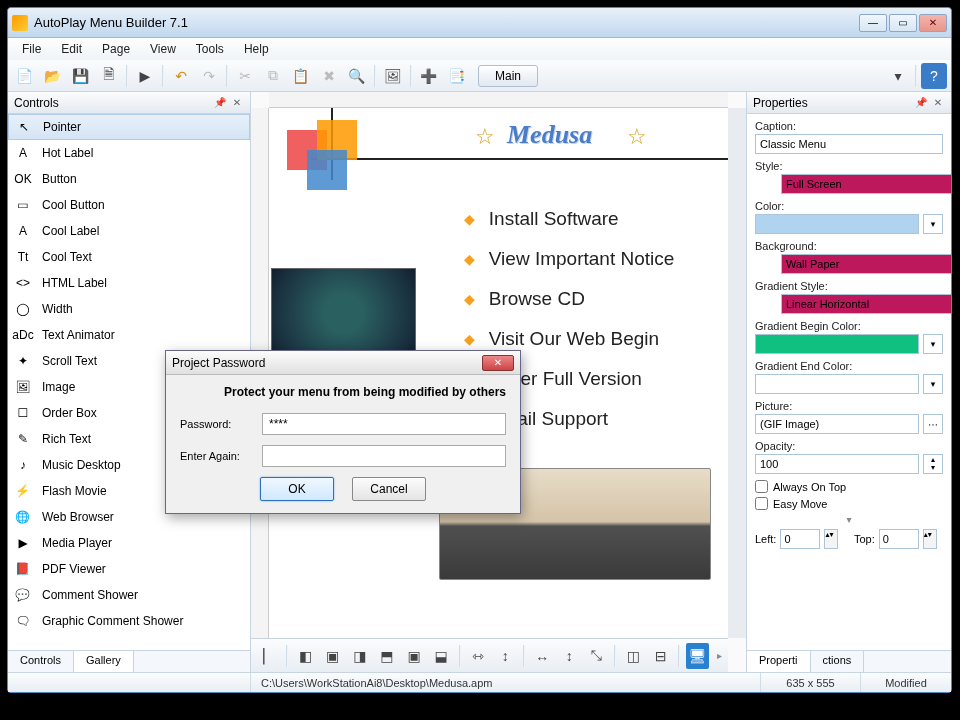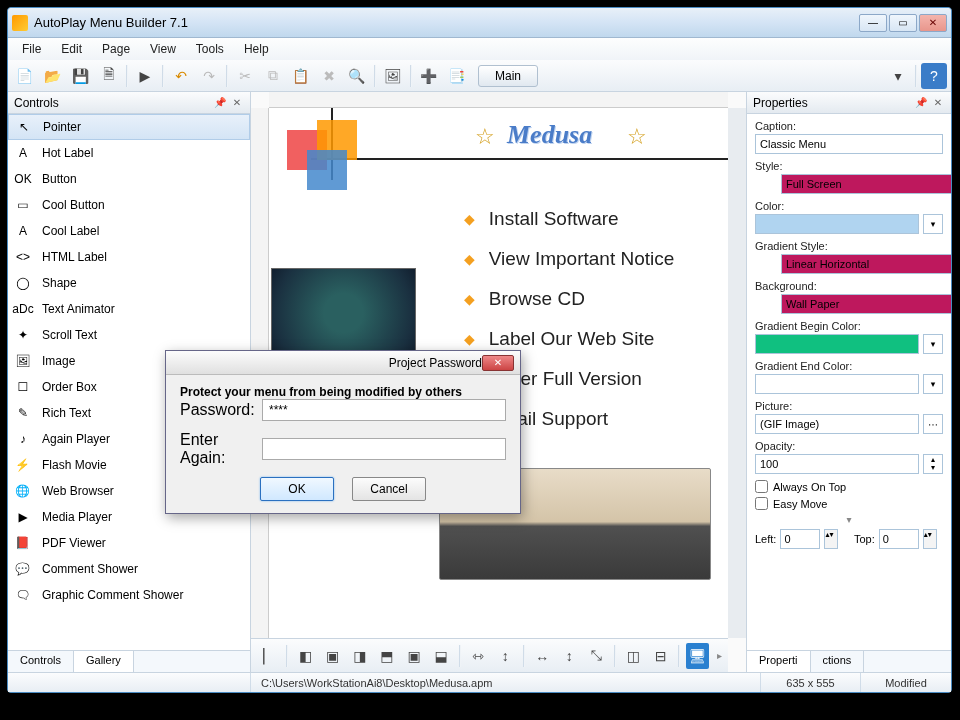--- a/index.html
+++ b/index.html
@@ -65,26 +65,26 @@
 .spin-btn { width:14px; height:20px; border:1px solid #abc4da; font-size:8px; background:#f4f4f4; }
 .chk-row { display:flex; align-items:center; gap:5px; margin-bottom:4px; }
 .prop-tabs { height: 22px; background:#f4f8fc; border-top:1px solid #c8d4e0; display:flex; font-size:11px; }
 .statusbar { height: 20px; background: linear-gradient(180deg,#fbfcfd,#e8eef4); border-top: 1px solid #c8d4e0; display: flex; align-items: center; font-size: 11px; color: #333; }
 .sb-cell { padding: 4px 10px; border-right: 1px solid #d0dce8; height: 100%; display:flex; align-items:center; }
 .sb-path { flex: 1; text-align: center; }
 
 
 .dialog { position: absolute; left: 165px; top: 350px; width: 356px; background: #f0f0f0; border: 1px solid #668; box-shadow: 2px 4px 12px rgba(0,0,0,0.35); }
 .dlg-title { height: 24px; background: linear-gradient(180deg,#fcfcfc,#e0e0e0); display:flex; align-items:center; padding: 0 6px; font-size:12px; border-bottom:1px solid #bbb; }
-.dlg-title span:first-child { flex:1;text-align:right; }
+.dlg-title span:first-child { flex:1; }
 .dlg-close { width:32px; height:16px; background: linear-gradient(180deg,#e88,#c44); border:1px solid #833; border-radius:2px; color:#fff; font-size:10px; display:flex;align-items:center;justify-content:center; cursor:pointer; }
 .dlg-body { padding: 10px 14px 12px; font-size: 12px; }
-.dlg-heading { font-weight: bold; text-align: left; }
+.dlg-heading { font-weight: bold; text-align: right; margin-bottom: 14px; }
 .dlg-row { display:flex; align-items:center; margin-bottom:10px; gap:6px; }
-.dlg-row label { width:76px; font-size:16px; }
+.dlg-row label { width:76px; font-size:11px; }
 .dlg-row input { flex:1; height:22px; border:1px solid #aaa; background:#fff; padding:0 6px; font-size:12px; }
 .dlg-buttons { display:flex; justify-content:center; gap:18px; margin-top:4px; }
 .dlg-btn { width:74px; height:24px; font-size:12px; border:1px solid #888; border-radius:2px; background:linear-gradient(180deg,#fcfcfc,#e4e4e4); cursor:pointer; }
 .dlg-btn.default { border:1px solid #2a70c0; box-shadow: 0 0 2px #6ab0f0; background:linear-gradient(180deg,#f0f8ff,#d0e8ff); }
 </style>
 </head>
 <body>
 
 <div class="window">
 
@@ -156,26 +156,30 @@
           </div>
           <div class="control-item">
             <span class="cicon">▭</span>
             <span>Cool Button</span>
           </div>
           <div class="control-item">
             <span class="cicon">A</span>
             <span>Cool Label</span>
           </div>
           <div class="control-item">
+            <span class="cicon">Tt</span>
+            <span>Cool Text</span>
+          </div>
+          <div class="control-item">
             <span class="cicon">&lt;&gt;</span>
             <span>HTML Label</span>
           </div>
           <div class="control-item">
             <span class="cicon">◯</span>
-            <span>Shape</span>
+            <span>Width</span>
           </div>
           <div class="control-item">
             <span class="cicon">aDc</span>
             <span>Text Animator</span>
           </div>
           <div class="control-item">
             <span class="cicon">✦</span>
             <span>Scroll Text</span>
           </div>
           <div class="control-item">
@@ -185,21 +189,21 @@
           <div class="control-item">
             <span class="cicon">☐</span>
             <span>Order Box</span>
           </div>
           <div class="control-item">
             <span class="cicon">✎</span>
             <span>Rich Text</span>
           </div>
           <div class="control-item">
             <span class="cicon">♪</span>
-            <span>Again Player</span>
+            <span>Music Desktop</span>
           </div>
           <div class="control-item">
             <span class="cicon">⚡</span>
             <span>Flash Movie</span>
           </div>
           <div class="control-item">
             <span class="cicon">🌐</span>
             <span>Web Browser</span>
           </div>
           <div class="control-item">
@@ -247,21 +251,21 @@
             <div class="menu-li">
               <span class="diamond">◆</span>
               <span>View Important Notice</span>
             </div>
             <div class="menu-li">
               <span class="diamond">◆</span>
               <span>Browse CD</span>
             </div>
             <div class="menu-li">
               <span class="diamond">◆</span>
-              <span>Label Our Web Site</span>
+              <span>Visit Our Web Begin</span>
             </div>
             <div class="menu-li">
               <span class="diamond">◆</span>
               <span>Order Full Version</span>
             </div>
             <div class="menu-li">
               <span class="diamond">◆</span>
               <span>Email Support</span>
             </div>
           </div>
@@ -310,26 +314,26 @@
           <select class="prop-select"><option>Full Screen</option></select>
         </div>
         <div class="prop-row">
           <span class="prop-label">Color:</span>
           <div class="color-swatch">
             <div class="color-box" style="background:#b0d4f0"></div>
             <div class="color-drop">▾</div>
           </div>
         </div>
         <div class="prop-row">
+          <span class="prop-label">Background:</span>
+          <select class="prop-select"><option>Wall Paper</option></select>
+        </div>
+        <div class="prop-row">
           <span class="prop-label">Gradient Style:</span>
           <select class="prop-select"><option>Linear Horizontal</option></select>
-        </div>
-        <div class="prop-row">
-          <span class="prop-label">Background:</span>
-          <select class="prop-select"><option>Wall Paper</option></select>
         </div>
         <div class="prop-row">
           <span class="prop-label">Gradient Begin Color:</span>
           <div class="color-swatch">
             <div class="color-box" style="background:#10c080"></div>
             <div class="color-drop">▾</div>
           </div>
         </div>
         <div class="prop-row">
           <span class="prop-label">Gradient End Color:</span>

